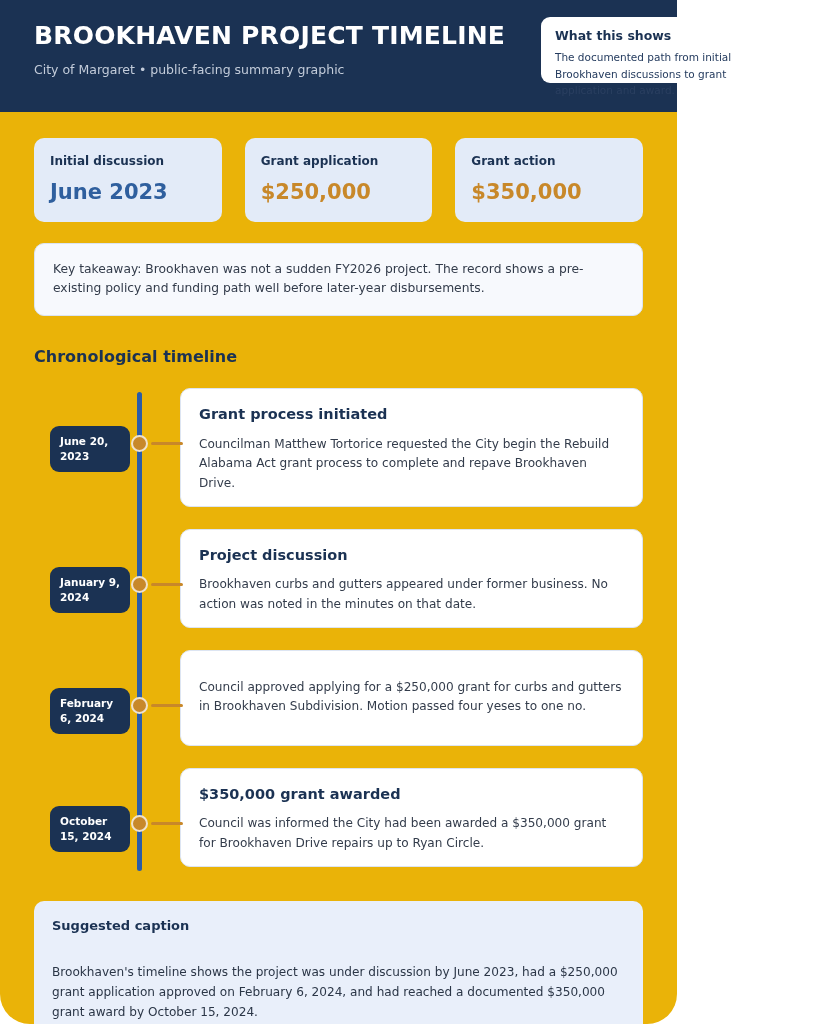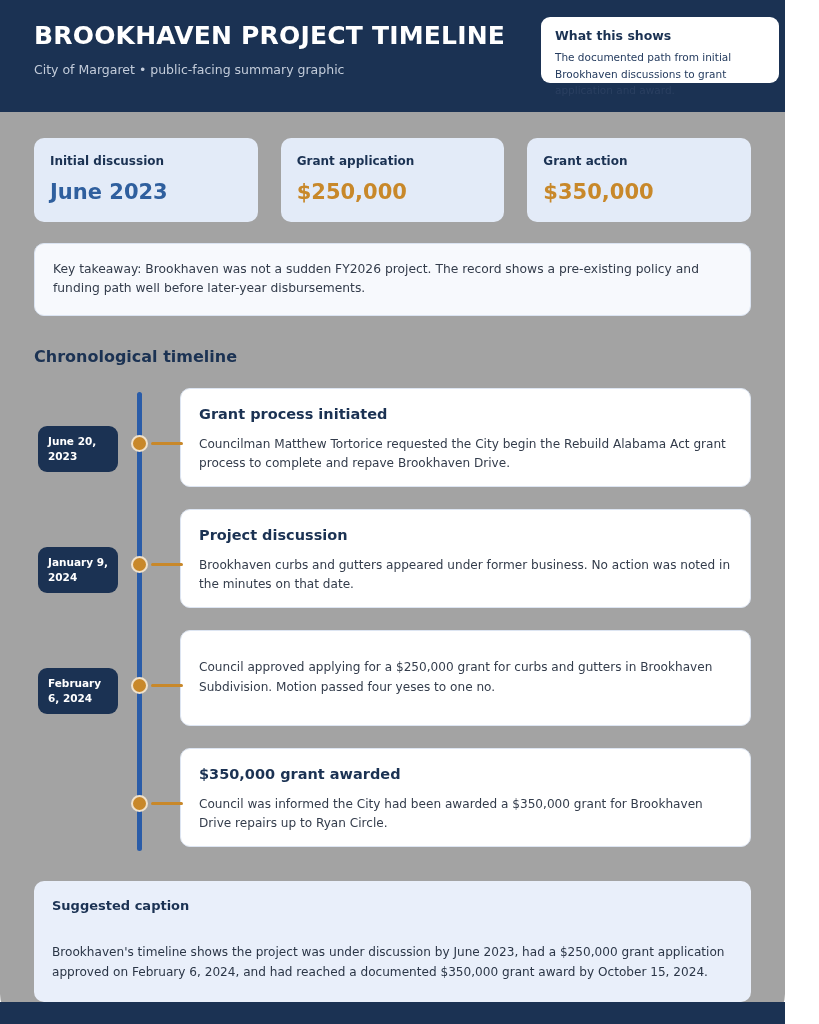--- a/index.html
+++ b/index.html
@@ -12,26 +12,26 @@
 
   body {
     font-family: "DejaVu Sans", "Liberation Sans", sans-serif;
     background: #ffffff;
     color: #1f2937;
     position: relative;
     overflow: hidden;
   }
 
   .page {
-    width: 785px;
+    width: 677px;
     height: 1024px;
     position: relative;
     display: flex;
     flex-direction: column;
-    background: #a3a3a3;
+    background: #eab308;
     border-radius: 30px;
   }
 
   
   .header {
     position: relative;
     height: 112px;
     background: #1b3253;
     padding: 22px 34px 0 34px;
     flex: none;
@@ -185,21 +185,21 @@
     position: relative;
     display: flex;
     align-items: flex-start;
     margin-bottom: 22px;
     min-height: 96px;
   }
   .tl-row:last-child { margin-bottom: 0; }
 
   .tl-date {
     position: absolute;
-    left: 4px;
+    left: 16px;
     top: 38px;
     width: 80px;
     background: #1b3253;
     color: #ffffff;
     border-radius: 9px;
     padding: 8px 10px;
     font-size: 10.5px;
     font-weight: bold;
     line-height: 1.45;
   }
@@ -353,20 +353,21 @@
       <div class="tl-row">
         <div class="tl-date">February 6, 2024</div>
         <div class="tl-dot"></div>
         <div class="tl-connector"></div>
         <div class="tl-card">
           <div class="tl-desc">Council approved applying for a $250,000 grant for curbs and gutters in Brookhaven Subdivision. Motion passed four yeses to one no.</div>
         </div>
       </div>
 
       <div class="tl-row">
+        <div class="tl-date">October 15, 2024</div>
         <div class="tl-dot"></div>
         <div class="tl-connector"></div>
         <div class="tl-card">
           <div class="tl-title">$350,000 grant awarded</div>
           <div class="tl-desc">Council was informed the City had been awarded a $350,000 grant for Brookhaven Drive repairs up to Ryan Circle.</div>
         </div>
       </div>
     </div>
   </div>
 

